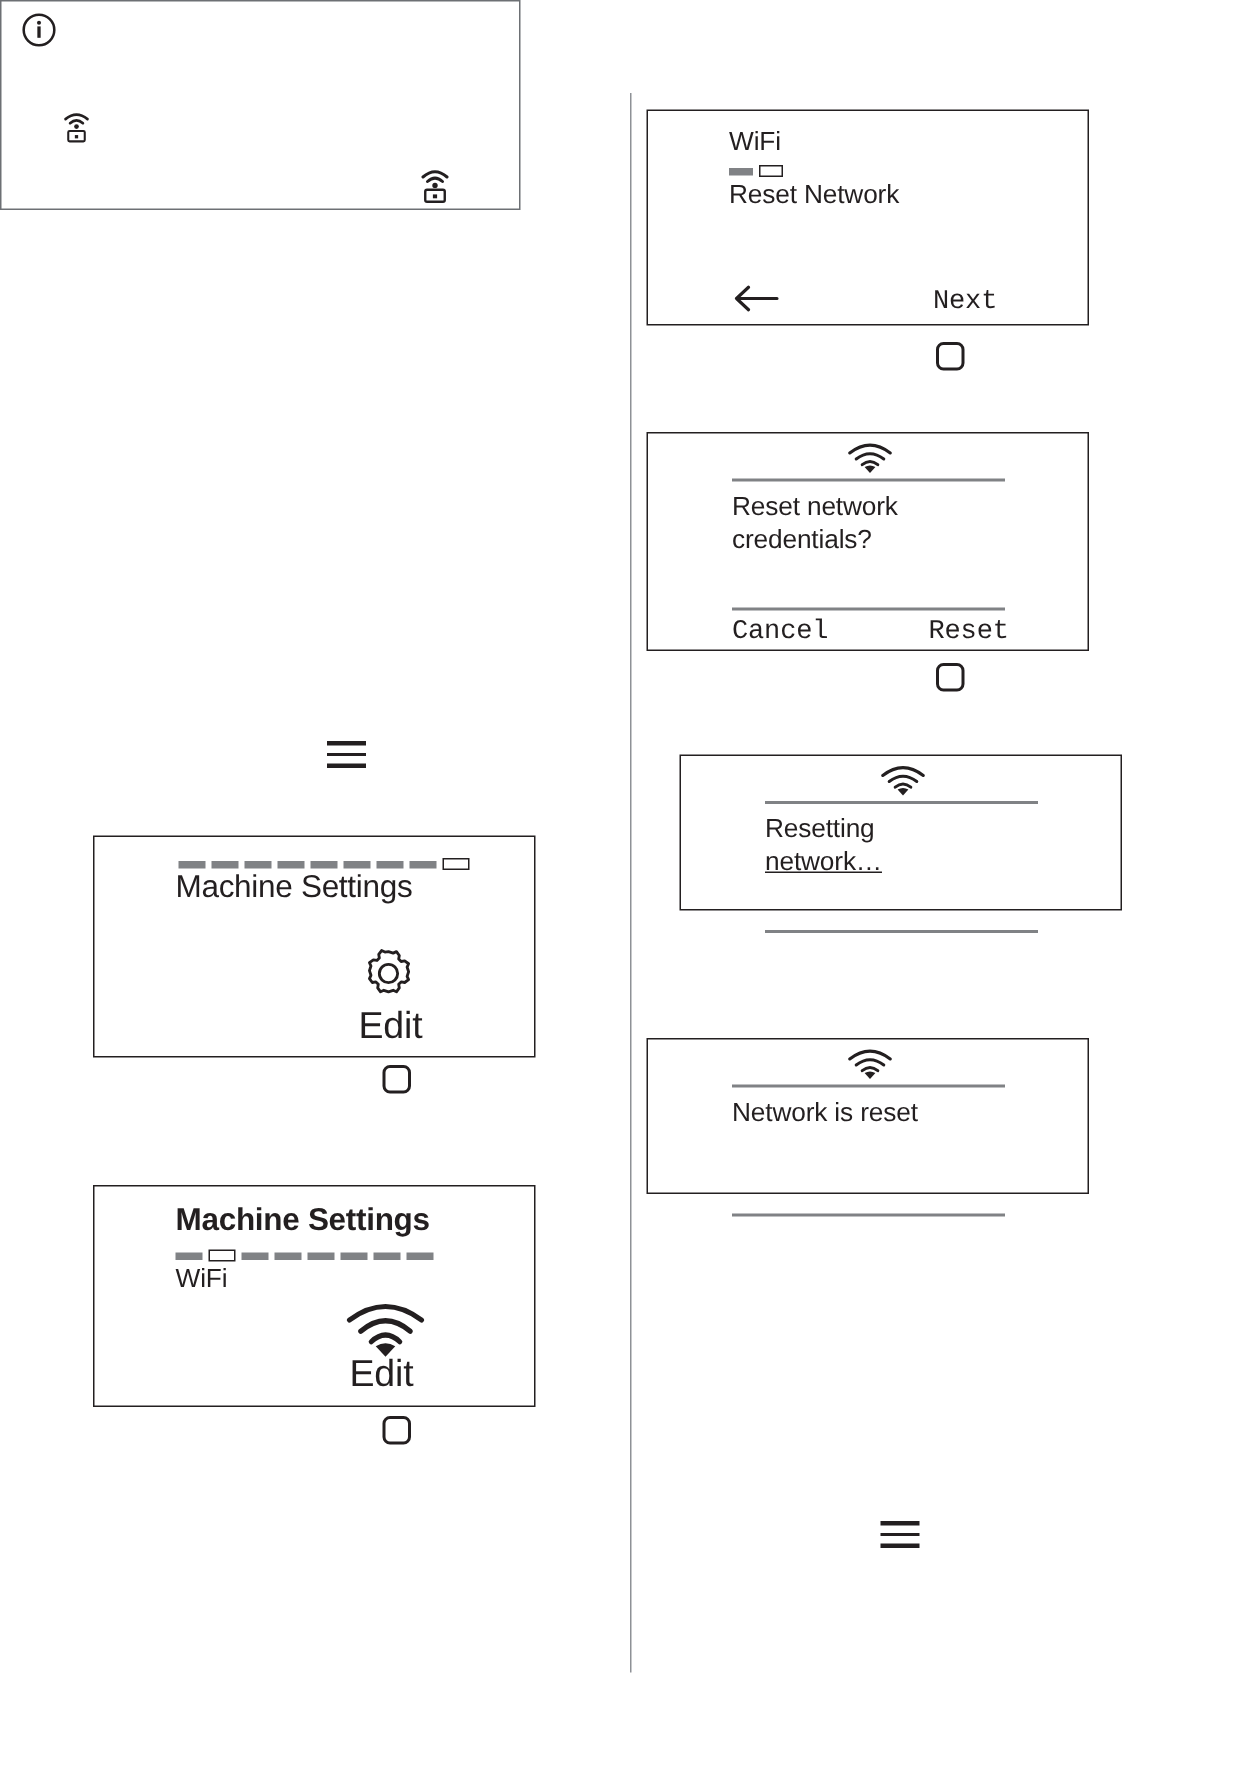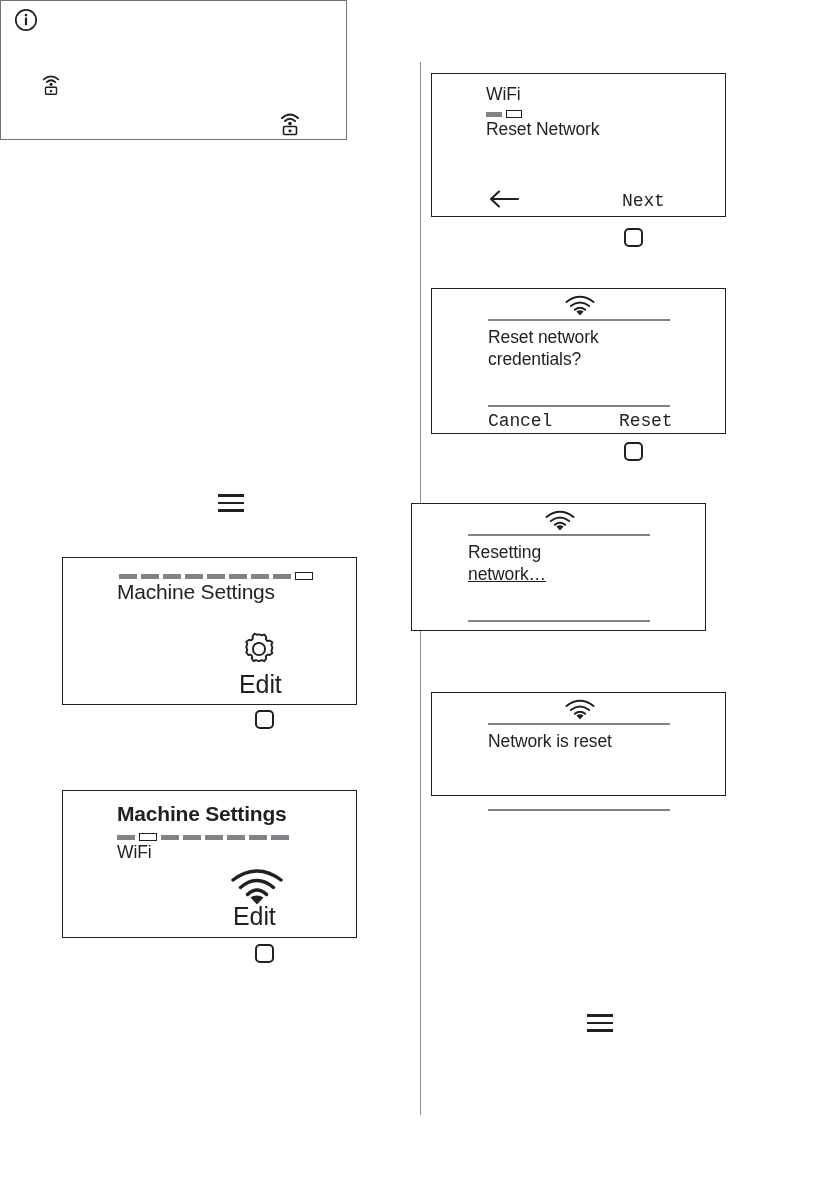--- a/index.html
+++ b/index.html
@@ -283,21 +283,21 @@
   <div class="scr-text t-body" style="left:56px; top:38px;">Reset network</div>
   <div class="scr-text t-body" style="left:56px; top:60px;">credentials?</div>
 
   <div class="scr-rule" style="left:56px; top:116px; width:182px;"></div>
 
   <div class="scr-text t-action" style="left:56px; top:122px;">Cancel</div>
   <div class="scr-text t-action" style="left:187px; top:122px;">Reset</div>
 </div>
 <div class="hw-button" style="left:624px; top:442px;"></div>
 
-<div class="screen" style="left:411px; top:503px; width:295px; height:128px;">
+<div class="screen" style="left:453px; top:503px; width:295px; height:104px;">
 
   <div class="icon" style="left:132px; top:5px;">
     <svg width="32" height="24" viewBox="0 0 32 24">
       <path d="M2.5 8 Q16 -2.5 29.5 8" stroke="#231f20" stroke-width="2" fill="none" stroke-linecap="round"></path>
       <path d="M6.8 12 Q16 5 25.2 12" stroke="#231f20" stroke-width="2" fill="none" stroke-linecap="round"></path>
       <path d="M10.8 15.8 Q16 11.6 21.2 15.8" stroke="#231f20" stroke-width="2" fill="none" stroke-linecap="round"></path>
       <path d="M12.4 17.4 L16 21.4 L19.6 17.4 Q16 15.2 12.4 17.4 z" fill="#231f20"></path>
     </svg>
   </div>
 

